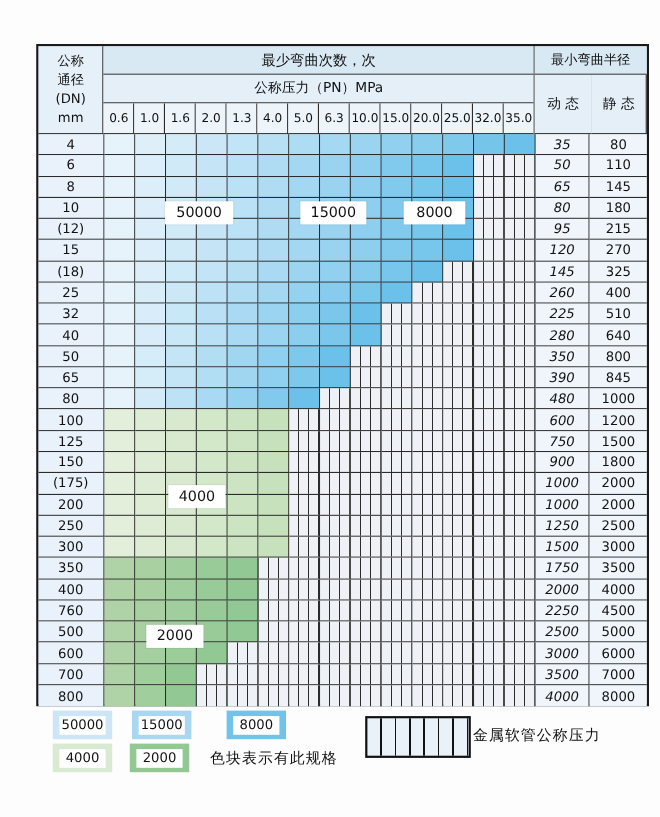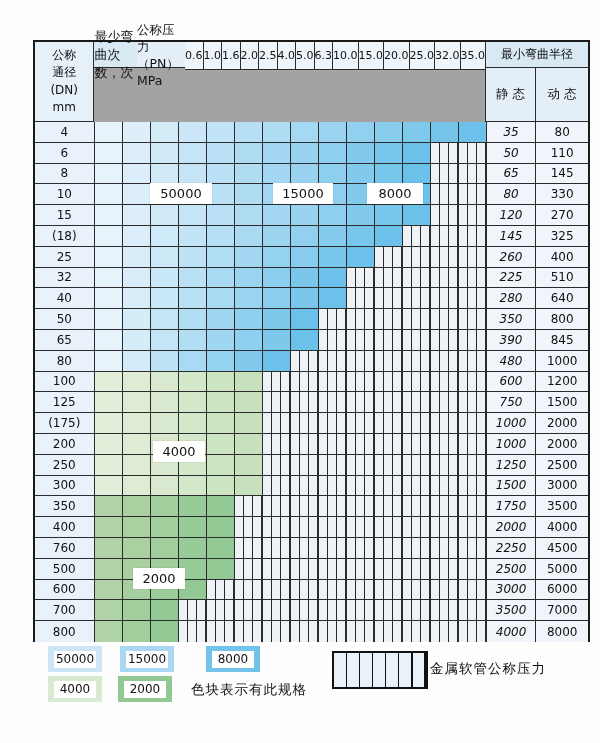--- a/index.html
+++ b/index.html
@@ -8,21 +8,21 @@
   .title{position:absolute;left:37px;top:7px;font-family:"DejaVu Serif","Liberation Serif",serif;
          font-size:19px;font-weight:bold;font-style:italic;letter-spacing:2px;color:#000;}
   
   .tbl{position:absolute;left:33px;top:40px;width:557px;height:602px;border:2px solid #1a1a1a;
        background:#a3a3a3;box-sizing:border-box;}
   .tbl *{box-sizing:border-box;}
   .hdr{display:flex;height:80px;}
   .dnhead{width:60px;border-right:1px solid #2b2b2b;border-bottom:1px solid #2b2b2b;
           background:#e6f0f8;display:flex;flex-direction:column;align-items:center;justify-content:center;
           font-size:12px;line-height:1.45;}
-  .midhead{width:395px;display:flex;flex-direction:row;border-right:1px solid #2b2b2b;}
+  .midhead{width:395px;display:flex;flex-direction:column;border-right:1px solid #2b2b2b;}
   .cycles{height:26px;border-bottom:1px solid #2b2b2b;background:#d9e9f4;
           display:flex;align-items:center;justify-content:center;font-size:13px;}
   .pn{height:26px;border-bottom:1px solid #2b2b2b;background:#e4eff8;
       display:flex;align-items:center;justify-content:center;font-size:12.5px;}
   .pcols{height:28px;display:flex;}
   .pcol{flex:1;border-right:1px solid #2b2b2b;border-bottom:1px solid #2b2b2b;background:#edf4fa;
         display:flex;align-items:center;justify-content:center;font-size:11px;}
   .pcol:last-child{border-right:none;}
   .righthead{width:102px;display:flex;flex-direction:column;}
   .radius{height:26px;border-bottom:1px solid #2b2b2b;background:#d9e9f4;
@@ -83,37 +83,37 @@
         <span>mm</span>
       </div>
       <div class="midhead">
         <div class="cycles">最少弯曲次数，次</div>
         <div class="pn">公称压力（PN）MPa</div>
         <div class="pcols">
             <div class="pcol">0.6</div>
             <div class="pcol">1.0</div>
             <div class="pcol">1.6</div>
             <div class="pcol">2.0</div>
-            <div class="pcol">2.5</div>
+            <div class="pcol">1.3</div>
             <div class="pcol">4.0</div>
             <div class="pcol">5.0</div>
             <div class="pcol">6.3</div>
             <div class="pcol">10.0</div>
             <div class="pcol">15.0</div>
             <div class="pcol">20.0</div>
             <div class="pcol">25.0</div>
             <div class="pcol">32.0</div>
             <div class="pcol">35.0</div>
           </div>
       </div>
       <div class="righthead">
         <div class="radius">最小弯曲半径</div>
         <div class="sd">
+          <div class="sdcell dyn">动 态</div>
           <div class="sdcell stat">静 态</div>
-          <div class="sdcell dyn">动 态</div>
         </div>
       </div>
     </div>
     <div class="tbody">
         <div class="brow">
           <div class="dncell">4</div>
           <div class="pblock">
             <div class="pcell" style="background: rgb(231, 243, 251);"></div>
             <div class="pcell" style="background: rgb(222, 239, 250);"></div>
             <div class="pcell" style="background: rgb(212, 235, 248);"></div>
@@ -186,40 +186,61 @@
             <div class="pcell" style="background: rgb(164, 216, 242);"></div>
             <div class="pcell" style="background: rgb(153, 211, 240);"></div>
             <div class="pcell" style="background: rgb(142, 207, 239);"></div>
             <div class="pcell" style="background: rgb(130, 202, 237);"></div>
             <div class="pcell" style="background: rgb(119, 198, 236);"></div>
             <div class="pcell" style="background: rgb(108, 193, 234);"></div>
             <div class="pcell hatch"></div>
             <div class="pcell hatch"></div>
           </div>
           <div class="vcell stat">80</div>
-          <div class="vcell dyn">330</div>
-        </div>
-        <div class="brow">
-          <div class="dncell">15</div>
+          <div class="vcell dyn">180</div>
+        </div>
+        <div class="brow">
+          <div class="dncell">(12)</div>
           <div class="pblock">
             <div class="pcell" style="background: rgb(231, 243, 251);"></div>
             <div class="pcell" style="background: rgb(220, 238, 249);"></div>
             <div class="pcell" style="background: rgb(209, 234, 248);"></div>
             <div class="pcell" style="background: rgb(197, 229, 246);"></div>
             <div class="pcell" style="background: rgb(186, 225, 245);"></div>
             <div class="pcell" style="background: rgb(175, 220, 243);"></div>
             <div class="pcell" style="background: rgb(164, 216, 242);"></div>
             <div class="pcell" style="background: rgb(153, 211, 240);"></div>
             <div class="pcell" style="background: rgb(142, 207, 239);"></div>
             <div class="pcell" style="background: rgb(130, 202, 237);"></div>
             <div class="pcell" style="background: rgb(119, 198, 236);"></div>
             <div class="pcell" style="background: rgb(108, 193, 234);"></div>
             <div class="pcell hatch"></div>
             <div class="pcell hatch"></div>
           </div>
+          <div class="vcell stat">95</div>
+          <div class="vcell dyn">215</div>
+        </div>
+        <div class="brow">
+          <div class="dncell">15</div>
+          <div class="pblock">
+            <div class="pcell" style="background: rgb(231, 243, 251);"></div>
+            <div class="pcell" style="background: rgb(220, 238, 249);"></div>
+            <div class="pcell" style="background: rgb(209, 234, 248);"></div>
+            <div class="pcell" style="background: rgb(197, 229, 246);"></div>
+            <div class="pcell" style="background: rgb(186, 225, 245);"></div>
+            <div class="pcell" style="background: rgb(175, 220, 243);"></div>
+            <div class="pcell" style="background: rgb(164, 216, 242);"></div>
+            <div class="pcell" style="background: rgb(153, 211, 240);"></div>
+            <div class="pcell" style="background: rgb(142, 207, 239);"></div>
+            <div class="pcell" style="background: rgb(130, 202, 237);"></div>
+            <div class="pcell" style="background: rgb(119, 198, 236);"></div>
+            <div class="pcell" style="background: rgb(108, 193, 234);"></div>
+            <div class="pcell hatch"></div>
+            <div class="pcell hatch"></div>
+          </div>
           <div class="vcell stat">120</div>
           <div class="vcell dyn">270</div>
         </div>
         <div class="brow">
           <div class="dncell">(18)</div>
           <div class="pblock">
             <div class="pcell" style="background: rgb(231, 243, 251);"></div>
             <div class="pcell" style="background: rgb(219, 238, 249);"></div>
             <div class="pcell" style="background: rgb(206, 233, 248);"></div>
             <div class="pcell" style="background: rgb(194, 228, 246);"></div>
@@ -397,20 +418,41 @@
             <div class="pcell hatch"></div>
             <div class="pcell hatch"></div>
             <div class="pcell hatch"></div>
             <div class="pcell hatch"></div>
             <div class="pcell hatch"></div>
             <div class="pcell hatch"></div>
             <div class="pcell hatch"></div>
           </div>
           <div class="vcell stat">750</div>
           <div class="vcell dyn">1500</div>
+        </div>
+        <div class="brow">
+          <div class="dncell">150</div>
+          <div class="pblock">
+            <div class="pcell" style="background: rgb(227, 239, 219);"></div>
+            <div class="pcell" style="background: rgb(222, 236, 213);"></div>
+            <div class="pcell" style="background: rgb(216, 233, 207);"></div>
+            <div class="pcell" style="background: rgb(211, 231, 201);"></div>
+            <div class="pcell" style="background: rgb(205, 228, 195);"></div>
+            <div class="pcell" style="background: rgb(200, 225, 189);"></div>
+            <div class="pcell hatch"></div>
+            <div class="pcell hatch"></div>
+            <div class="pcell hatch"></div>
+            <div class="pcell hatch"></div>
+            <div class="pcell hatch"></div>
+            <div class="pcell hatch"></div>
+            <div class="pcell hatch"></div>
+            <div class="pcell hatch"></div>
+          </div>
+          <div class="vcell stat">900</div>
+          <div class="vcell dyn">1800</div>
         </div>
         <div class="brow">
           <div class="dncell">(175)</div>
           <div class="pblock">
             <div class="pcell" style="background: rgb(227, 239, 219);"></div>
             <div class="pcell" style="background: rgb(222, 236, 213);"></div>
             <div class="pcell" style="background: rgb(216, 233, 207);"></div>
             <div class="pcell" style="background: rgb(211, 231, 201);"></div>
             <div class="pcell" style="background: rgb(205, 228, 195);"></div>
             <div class="pcell" style="background: rgb(200, 225, 189);"></div>

